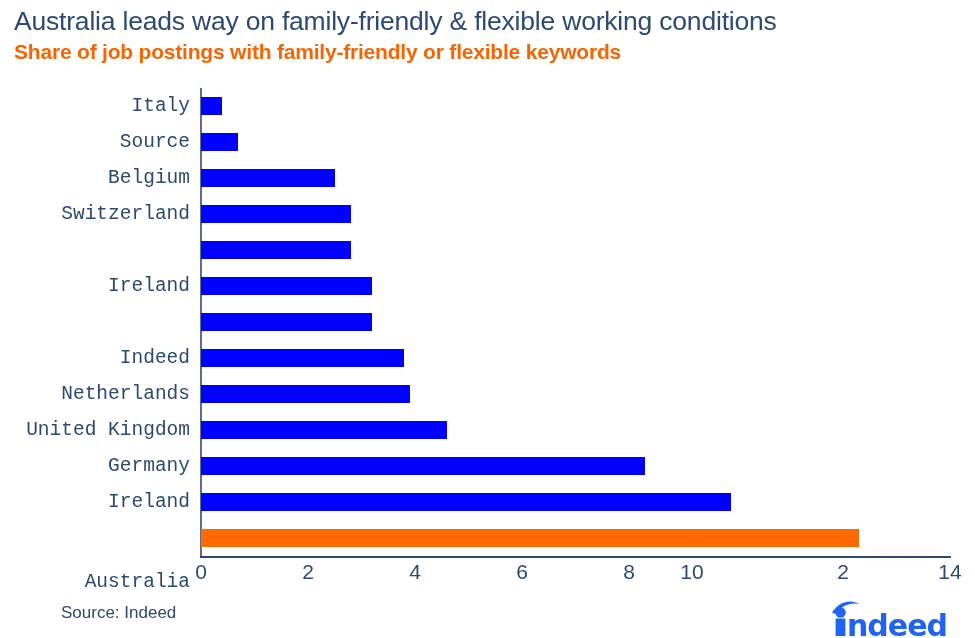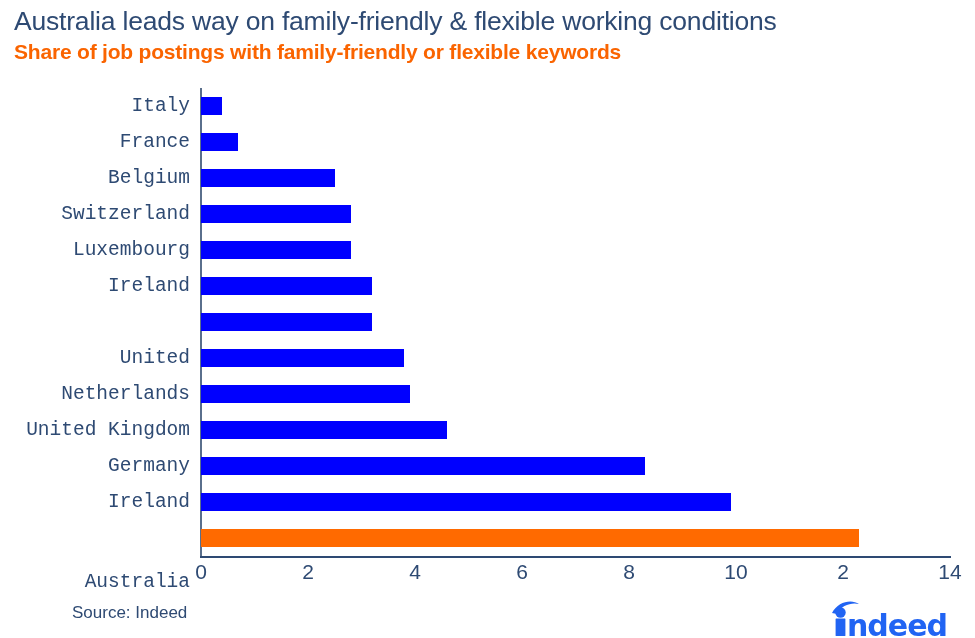--- a/index.html
+++ b/index.html
@@ -107,21 +107,21 @@
     top: 0;
     font-size: 21px;
     color: #2e4a73;
     text-align: center;
     width: 60px;
     margin-left: -30px;
   }
   
   .source {
     position: absolute;
-    left: 72px;
+    left: 61px;
     top: 603px;
     font-size: 17px;
     color: #2e4a73;
     white-space: nowrap;
   }
   #logo {
     position: absolute;
     left: 828px;
     top: 598px;
     width: 132px;
@@ -131,26 +131,25 @@
 </head>
 <body>
 
 <div id="page">
 
   <div class="title">Australia leads way on family-friendly &amp; flexible working conditions</div>
   <div class="subtitle">Share of job postings with family-friendly or flexible keywords</div>
 
   <div id="ylabels">
       <div class="cat-label" style="top: 6px; line-height: 24px;">Italy</div>
-      <div class="cat-label" style="top: 42px; line-height: 24px;">France</div>
+      <div class="cat-label" style="top: 42px; line-height: 24px;">Source</div>
       <div class="cat-label" style="top: 78px; line-height: 24px;">Belgium</div>
       <div class="cat-label" style="top: 114px; line-height: 24px;">Switzerland</div>
-      <div class="cat-label" style="top: 150px; line-height: 24px;">Luxembourg</div>
       <div class="cat-label" style="top: 186px; line-height: 24px;">Ireland</div>
-      <div class="cat-label" style="top: 258px; line-height: 24px;">United</div>
+      <div class="cat-label" style="top: 258px; line-height: 24px;">Indeed</div>
       <div class="cat-label" style="top: 294px; line-height: 24px;">Netherlands</div>
       <div class="cat-label" style="top: 330px; line-height: 24px;">United Kingdom</div>
       <div class="cat-label" style="top: 366px; line-height: 24px; padding-left: 44px;">Germany</div>
       <div class="cat-label" style="top: 402px; line-height: 24px;">Ireland</div>
       <div class="cat-label" style="top: 438px; line-height: 24px; margin-top: 44px;">Australia</div>
     </div>
 
   <div id="yaxis-line"></div>
   <div id="plot">
       <div class="bar blue" style="top: 9px; width: 21.4px; background: rgb(0, 0, 255);"></div>
@@ -168,21 +167,21 @@
       <div class="bar orange" style="top: 441px; width: 658.05px; background: rgb(255, 106, 0);"></div>
     </div>
   <div id="xaxis-line"></div>
 
   <div id="xlabels">
       <div class="tick-label" style="left: 201px;">0</div>
       <div class="tick-label" style="left: 308px;">2</div>
       <div class="tick-label" style="left: 415px;">4</div>
       <div class="tick-label" style="left: 522px;">6</div>
       <div class="tick-label" style="left: 629px;">8</div>
-      <div class="tick-label" style="left: 736px;">10</div>
+      <div class="tick-label" style="left: 692px;">10</div>
       <div class="tick-label" style="left: 843px;">2</div>
       <div class="tick-label" style="left: 950px;">14</div>
     </div>
 
   <div class="source">Source: Indeed</div>
 
   <div id="logo">
     <svg viewBox="0 0 132 40" width="132" height="40" aria-hidden="true">
       <g id="logo-group">
         <path id="logo-swoosh" d="M4 15 C 10 3, 24 1, 31 6 C 24 4, 13 7, 9 16 Z" fill="#2164f3"></path>

